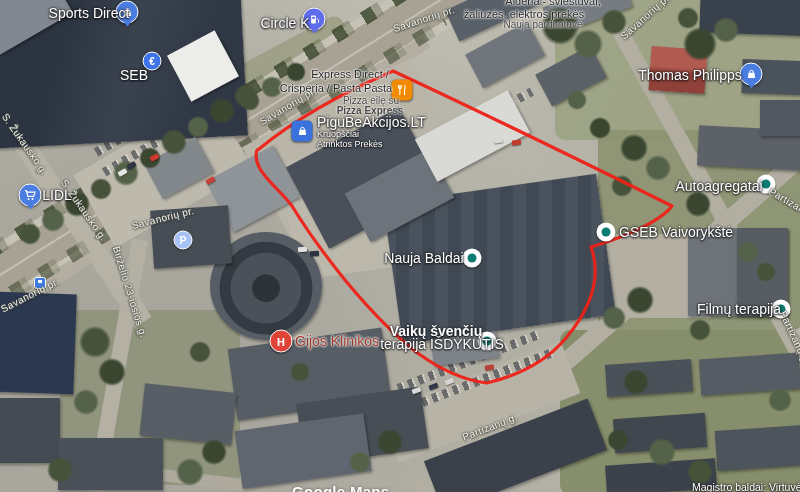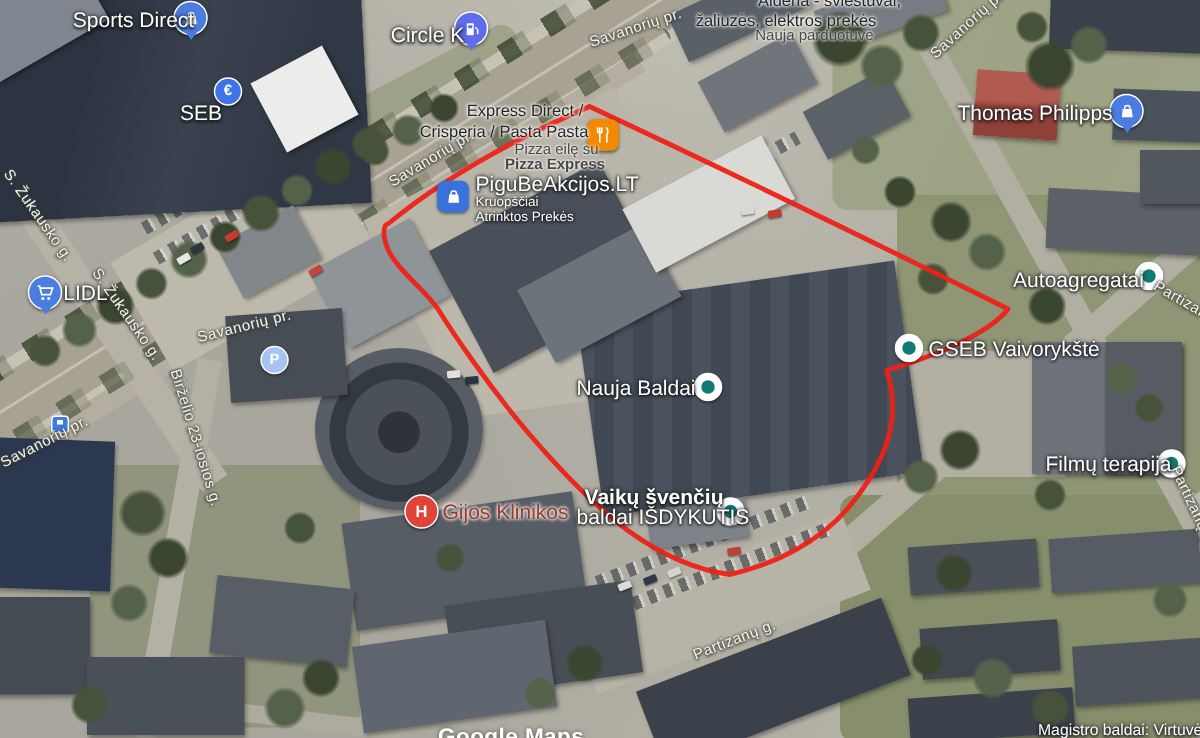--- a/index.html
+++ b/index.html
@@ -286,21 +286,21 @@
   <span class="poiname" style="left:424px;top:258px;">Nauja Baldai</span>
   <div class="dotpin" style="left:472px;top:258px;"></div>
 
   <span class="poiname" style="left:719px;top:186px;">Autoagregatai</span>
   <div class="dotpin" style="left:766px;top:184px;"></div>
 
   <span class="poiname" style="left:739px;top:309px;">Filmų terapija</span>
   <div class="dotpin" style="left:781px;top:309px;"></div>
 
   <span class="poiname" style="left:436px;top:331px;font-weight:bold;">Vaikų švenčių</span>
-  <span class="poiname" style="left:442px;top:344px;">baldai IŠDYKUTIS</span>
+  <span class="poiname" style="left:442px;top:344px;">terapija IŠDYKUTIS</span>
   <div class="dotpin" style="left:487px;top:341px;"></div>
 
   <div class="hpin" style="left:281px;top:341px;">
       <span>H</span>
     </div>
   <span class="poiname la hosp" style="left:295px;top:341px;">Gijos Klinikos</span>
 
   <span class="poiname la sm" style="left:692px;top:487px;font-size:10.5px;">Magistro baldai: Virtuvės</span>
 
   <div class="ppin" style="left:183px;top:240px;">

